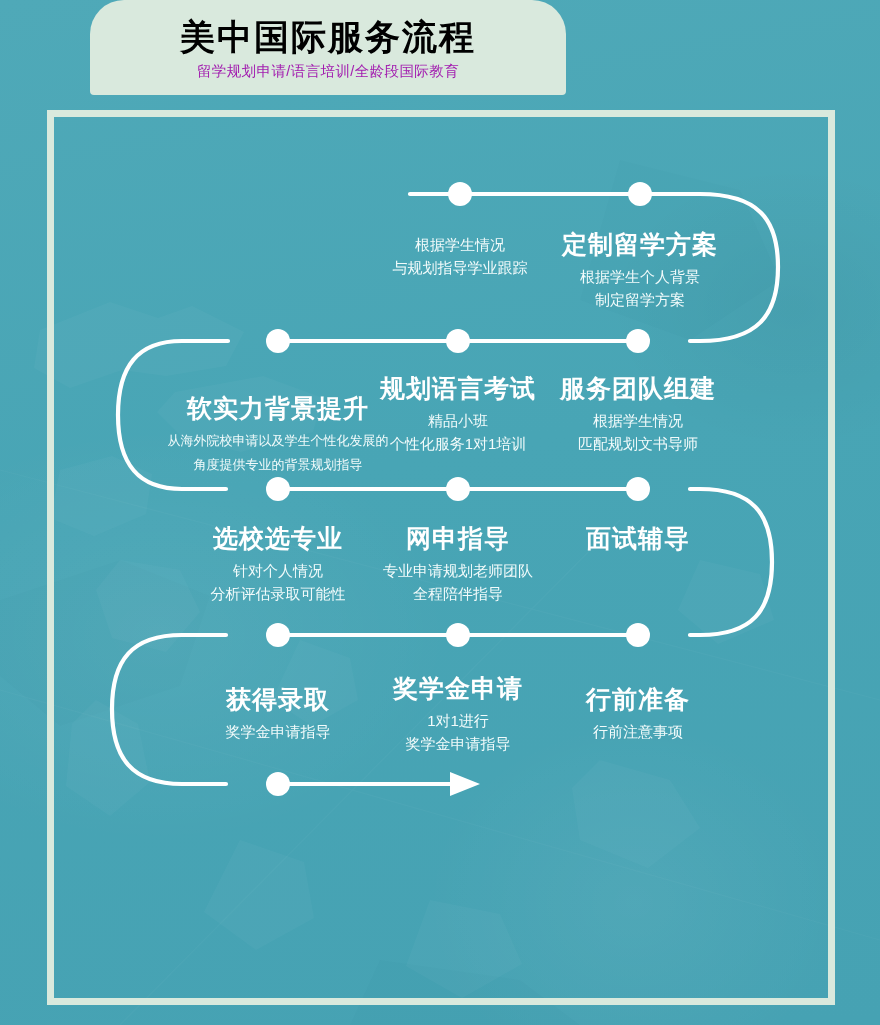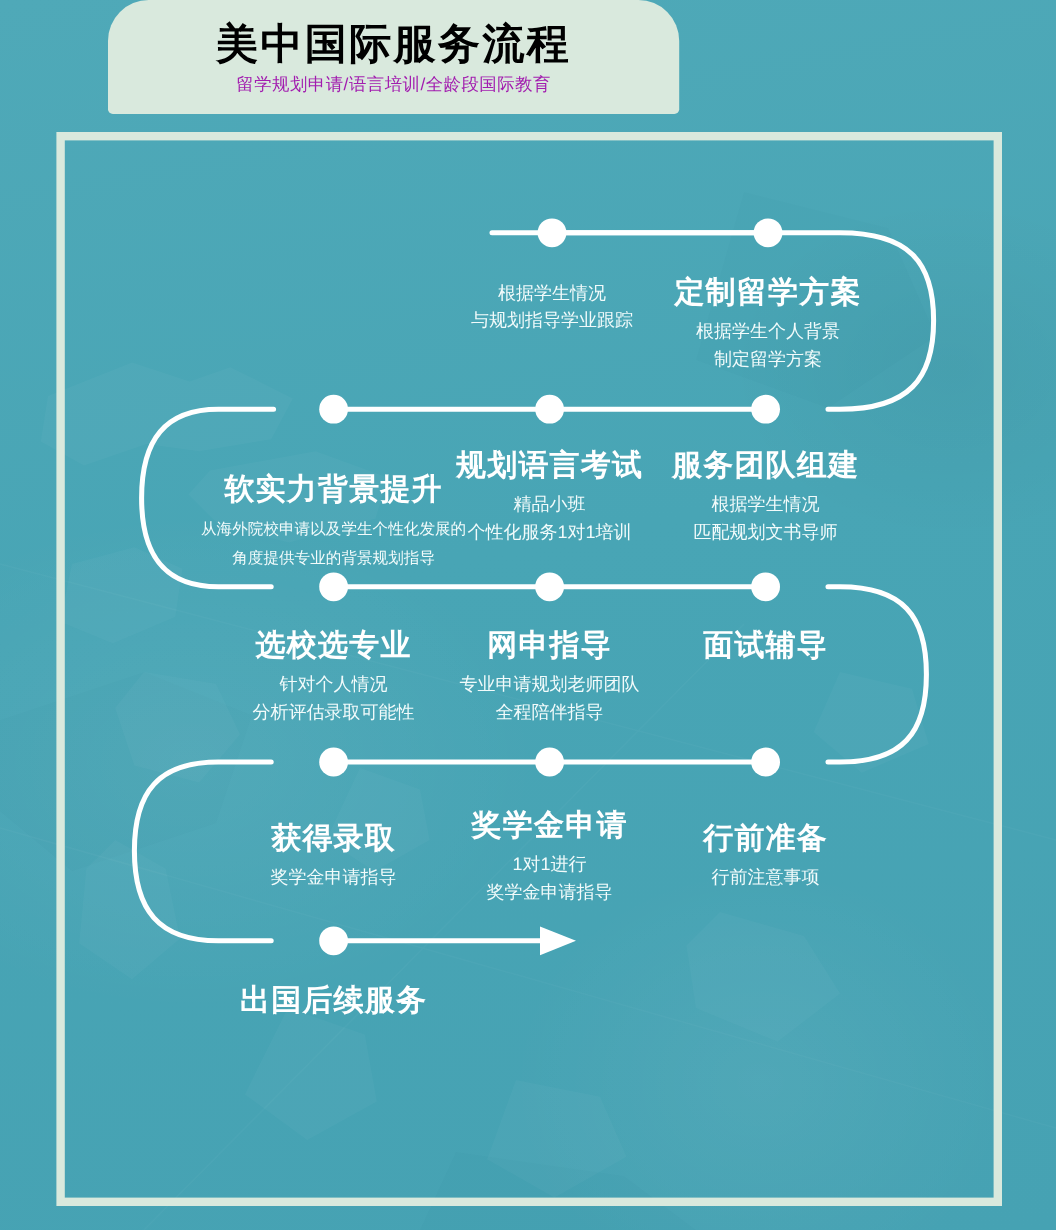--- a/index.html
+++ b/index.html
@@ -280,16 +280,15 @@
   </div>
 
   <div class="step" style="left:638px;top:683px;transform:translateX(-50%);">
     <div class="step-title">行前准备</div>
     <div class="step-desc">
       <div>行前注意事项</div>
     </div>
   </div>
 
   <div class="step" style="left:278px;top:818px;transform:translateX(-50%);">
-    <div class="step-title">出国后续服务</div>
   </div>
 
 </div>
 
 </body></html>

